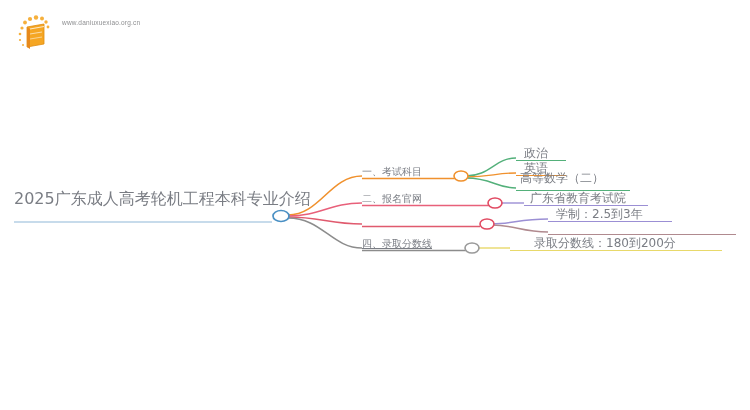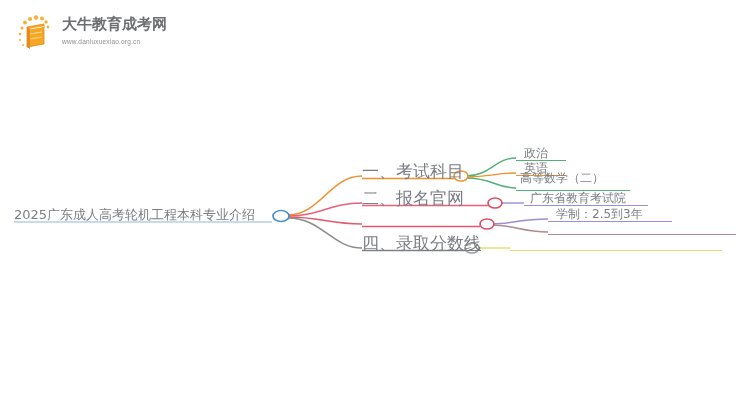--- a/index.html
+++ b/index.html
@@ -70,25 +70,25 @@
   .node-label {
     position: absolute;
     white-space: nowrap;
     color: #7a7d84;
     font-size: 11.5px;
     line-height: 13px;
     font-family: "DejaVu Sans", "Liberation Sans", sans-serif;
   }
   #root-label {
     left: 14px;
-    top: 208px;
-    font-size: 13px;
+    top: 192px;
+    font-size: 16px;
     color: #7a7d84;
   }
-  .branch-label { font-size: 17px; }
+  .branch-label { font-size: 10px; }
   .leaf-label  { font-size: 12px; }
 </style>
 </head>
 <body>
 
 <div id="logo">
   <div id="logo-mark">
     <svg width="44" height="38" viewBox="0 0 44 38">
       <g fill="#f6b03c">
         <circle cx="8" cy="14" r="1.6"></circle>
@@ -106,21 +106,20 @@
         <path d="M13 13 L30 10 L30 30 L13 33 Z" fill="#f5a623"></path>
         <path d="M13 13 L30 10 L30 30 L13 33 Z" fill="none" stroke="#e08d10" stroke-width="0.8"></path>
         <path d="M13 13 L16 15 L16 35 L13 33 Z" fill="#e7891b"></path>
         <path d="M16 15 L30 12.5" stroke="#fff" stroke-width="1.1" opacity="0.75" fill="none"></path>
         <path d="M16 20 L28 18" stroke="#fff" stroke-width="1.1" opacity="0.6" fill="none"></path>
         <path d="M16 25 L28 23" stroke="#fff" stroke-width="1.1" opacity="0.5" fill="none"></path>
       </g>
     </svg>
   </div>
   <div id="logo-text-block">
-    <div id="logo-title">大牛教育成考网</div>
     <div id="logo-url">www.daniuxuexiao.org.cn</div>
   </div>
 </div>
 
 <div id="mindmap">
 
   <svg id="mindmap-svg" width="750" height="410">
 
     <line x1="14" y1="222" x2="272" y2="222" stroke="#8fb8d8" stroke-width="1.1"></line>
 
@@ -177,14 +176,15 @@
 
   <div class="node-label leaf-label" style="left:524px; top:162px;">英语</div>
 
   <div class="node-label leaf-label" style="left:520px; top:172px;">高等数学（二）</div>
 
   <div class="node-label leaf-label" style="left:530px; top:192px;">广东省教育考试院</div>
 
   <div class="node-label leaf-label" style="left:556px; top:208px;">学制：2.5到3年</div>
 
 
+  <div class="node-label leaf-label" style="left:534px; top:237px;">录取分数线：180到200分</div>
 
 </div>
 
 </body></html>

